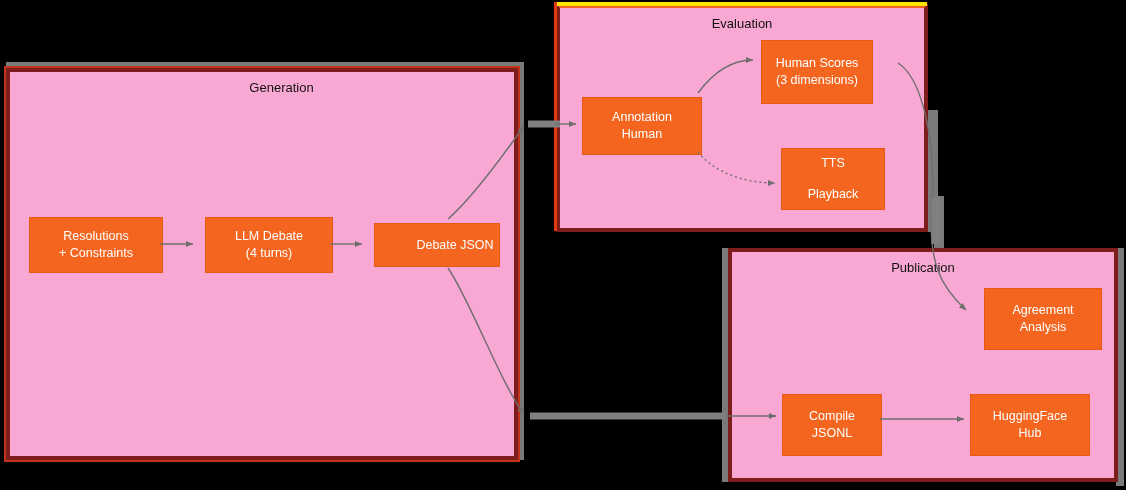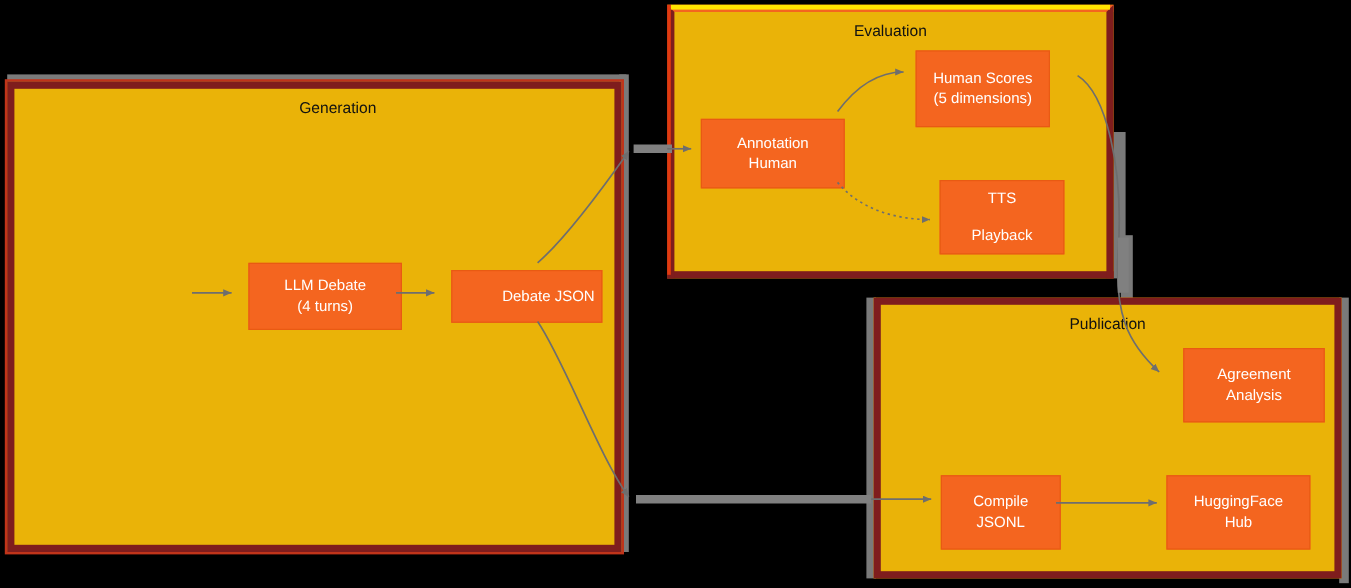--- a/index.html
+++ b/index.html
@@ -12,23 +12,23 @@
     width: 1126px;
     height: 490px;
     background: #000000;
     overflow: hidden;
     font-family: "Liberation Sans", sans-serif;
   }
 
   
   .group {
     position: absolute;
-    background: #eab308;
+    background: #f9a8d4;
     box-sizing: border-box;
-    border: 6px solid #7f1d1d;
+    border: 4px solid #7f1d1d;
   }
   .group-title {
     position: absolute;
     left: 0;
     right: 0;
     text-align: center;
     font-size: 13px;
     color: #111111;
     white-space: nowrap;
   }
@@ -139,20 +139,24 @@
 
   <div class="shadow" style="left:928px; top:110px; width:10px; height:122px;"></div>
   <div class="shadow" style="left:934px; top:196px; width:10px; height:60px;"></div>
 
   <div class="shadow" style="left:722px; top:248px; width:8px; height:234px;"></div>
   <div class="shadow" style="left:1116px; top:248px; width:8px; height:238px;"></div>
 
   <div class="group" id="grp-generation">
     <div class="group-title" style="top:8px;margin-left:39px;">Generation</div>
 
+    <div class="node" style="left:19px; top:145px; width:134px; height:56px;">
+      <span>Resolutions</span>
+      <span>+ Constraints</span>
+    </div>
 
     <div class="node" style="left:195px; top:145px; width:128px; height:56px;">
       <span>LLM Debate</span>
       <span>(4 turns)</span>
     </div>
 
     <div class="node" style="left:364px; top:151px; width:126px; height:44px;padding-left:36px;">
       <span>Debate JSON</span>
     </div>
   </div>
@@ -160,21 +164,21 @@
   <div class="group" id="grp-evaluation">
     <div class="group-title" style="top:8px;">Evaluation</div>
 
     <div class="node" style="left:22px; top:89px; width:120px; height:58px;">
       <span>Annotation</span>
       <span>Human</span>
     </div>
 
     <div class="node" style="left:201px; top:32px; width:112px; height:64px;">
       <span>Human Scores</span>
-      <span>(5 dimensions)</span>
+      <span>(3 dimensions)</span>
     </div>
 
     <div class="node" style="left:221px; top:140px; width:104px; height:62px;gap:14px;">
       <span>TTS</span>
       <span>Playback</span>
     </div>
   </div>
 
   <div class="group" id="grp-publication">
     <div class="group-title" style="top:8px;">Publication</div>

